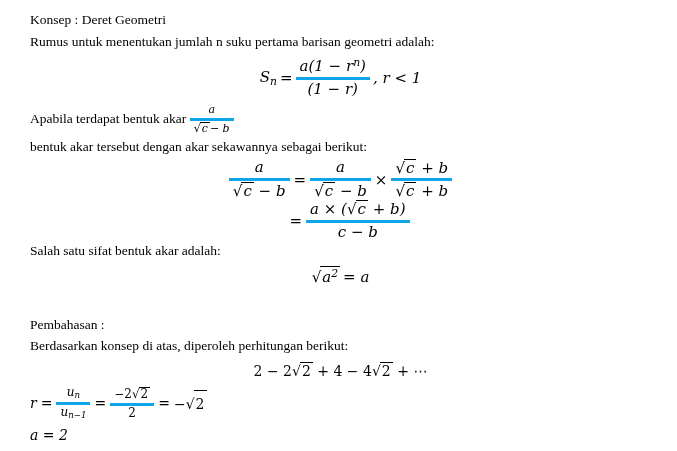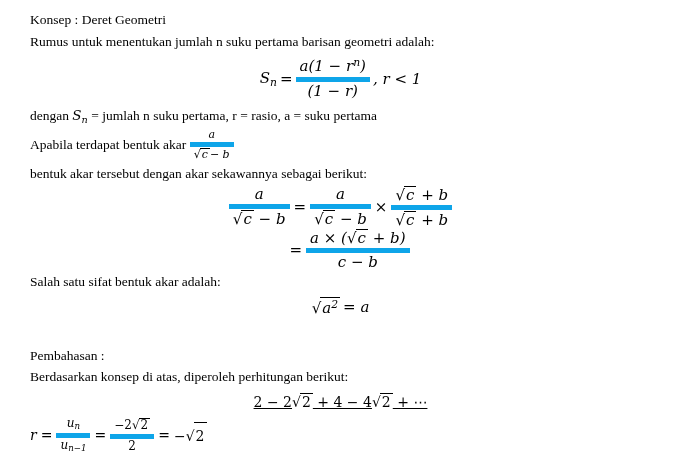--- a/index.html
+++ b/index.html
@@ -46,21 +46,21 @@
     vertical-align: middle;
     text-align: center;
     line-height: 1.15;
   }
   .frac .num {
     display: block;
     padding: 0 4px 1px 4px;
   }
   .frac .den {
     display: block;
-    border-top: 5px solid #0ea5e9;
+    border-top: 3px solid #0ea5e9;
     padding: 1px 4px 0 4px;
   }
   .sub {
     font-size: 0.72em;
     vertical-align: -0.28em;
     font-style: italic;
   }
   .sup {
     font-size: 0.72em;
     vertical-align: 0.5em;
@@ -120,23 +120,20 @@
         <span class="math"><span>S</span><span class="sub">n</span></span>
         <span class="mathup">=</span>
         <span class="frac">
           <span class="num math"><span>a(1 − r</span><span class="sup">n</span><span>)</span></span>
           <span class="den math">(1 − r)</span>
         </span>
         <span class="math">, r &lt; 1</span>
       </span>
     </div>
 
-    <p class="line">
-      <span>dengan </span><span class="math"><span>S</span><span class="sub">n</span></span><span> = jumlah n suku pertama, r = rasio, a = suku pertama</span>
-    </p>
 
     <p class="line">
       <span>Apabila terdapat bentuk akar </span><span class="frac tiny"><span class="num math">a</span><span class="den math"><span class="sqrt"><span class="mathup">√</span><span class="radicand">c</span></span><span>− b</span></span></span>
     </p>
 
     <p class="line">bentuk akar tersebut dengan akar sekawannya sebagai berikut:</p>
 
     <div class="eq-row">
       <span class="frac">
         <span class="num math">a</span>
@@ -169,21 +166,21 @@
         <span class="sqrt math"><span class="mathup">√</span><span class="radicand"><span>a</span><span class="sup">2</span></span></span>
         <span class="math">= a</span>
       </span>
     </div>
 
     <div class="gap-large"></div>
 
     <p class="line">Pembahasan :</p>
     <p class="line">Berdasarkan konsep di atas, diperoleh perhitungan berikut:</p>
 
-    <div class="eq-block" style="font-size:14px;text-decoration:underline;">
+    <div class="eq-block" style="font-size:14px;">
       <span class="mathup">
         <span>2 − 2</span><span class="sqrt"><span>√</span><span class="radicand">2</span></span><span> + 4 − 4</span><span class="sqrt"><span>√</span><span class="radicand">2</span></span><span> + ⋯</span>
       </span>
     </div>
 
     <div class="varlist">
       <div class="row">
         <span class="math">r</span>
         <span class="mathup">=</span>
         <span class="frac" style="font-size:12px;">

